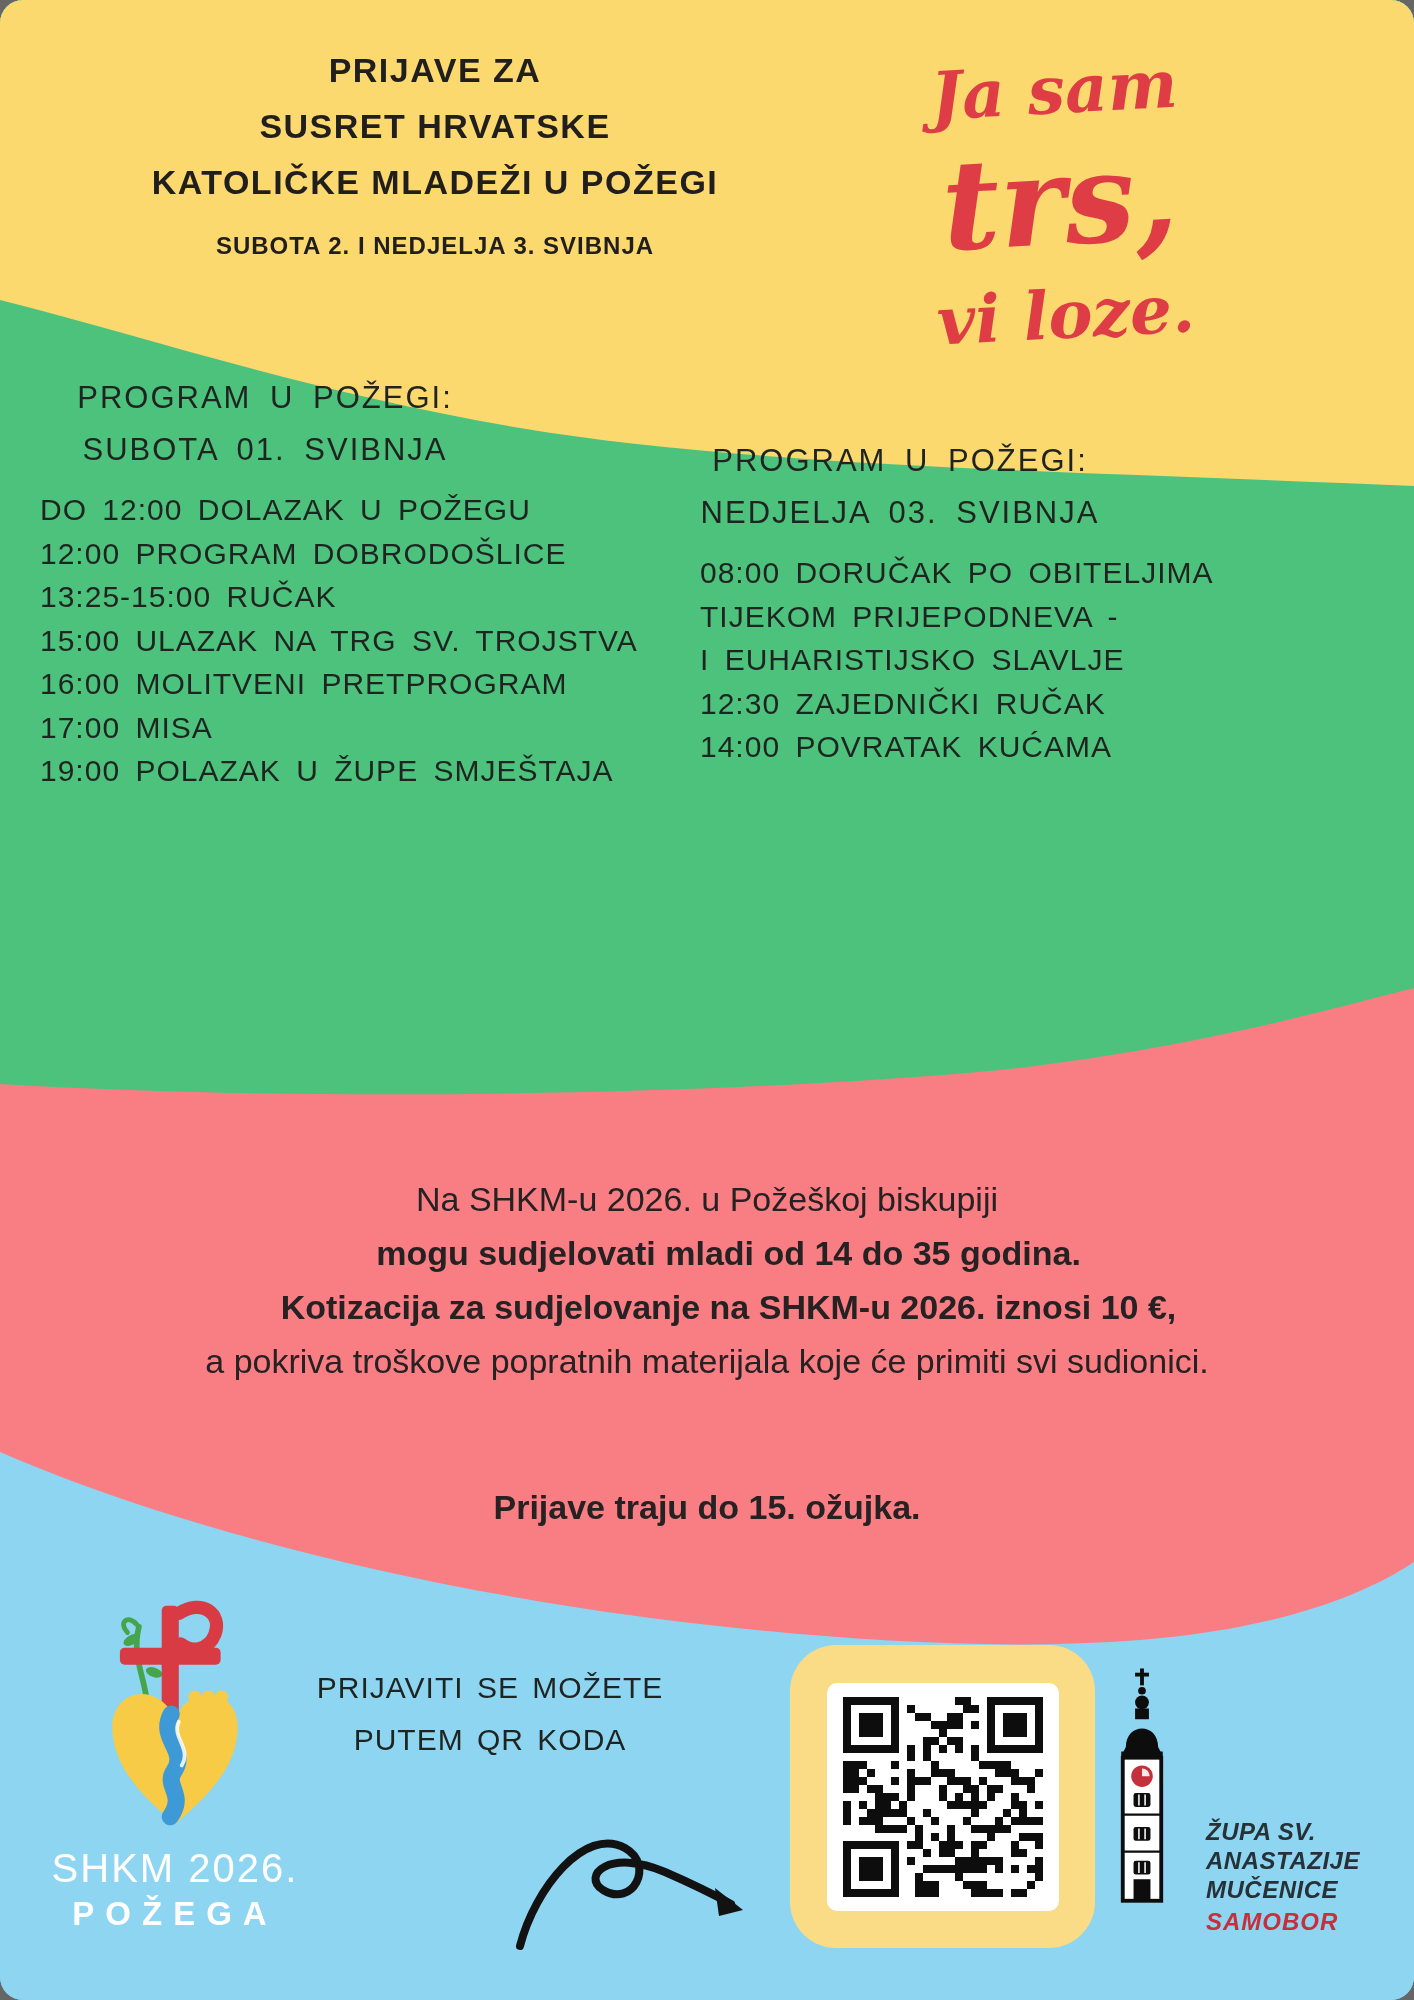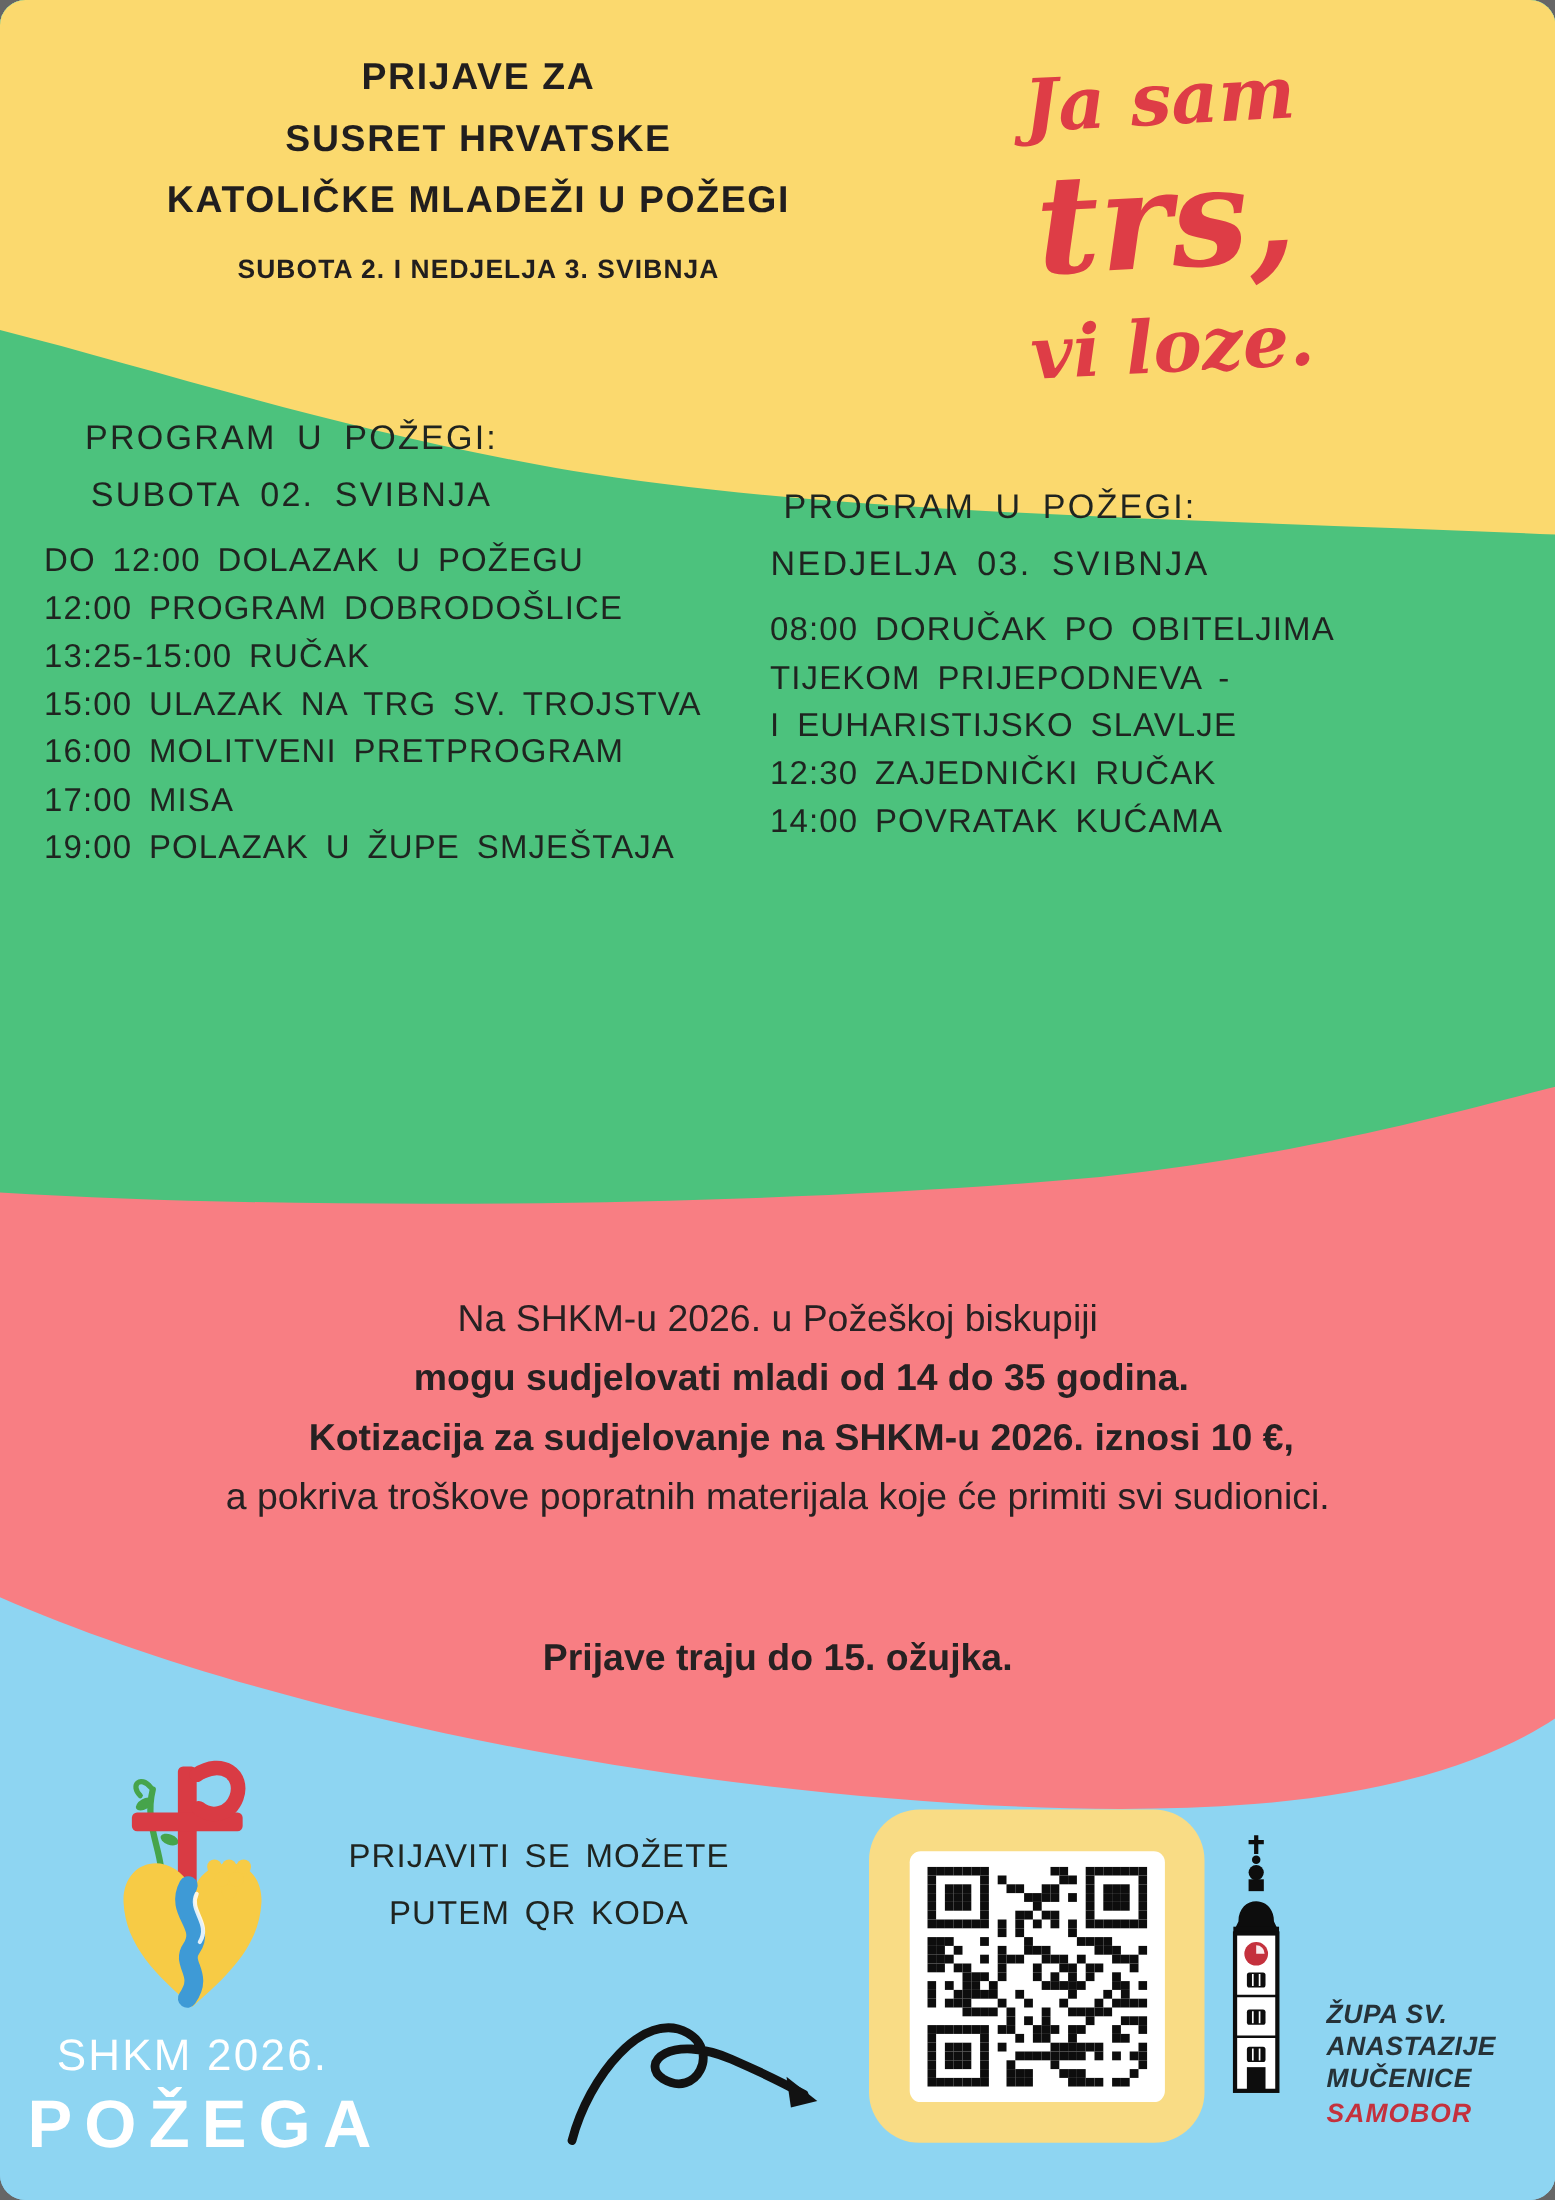--- a/index.html
+++ b/index.html
@@ -35,21 +35,21 @@
   
   .info { position:absolute; left:0; top:1172px; width:1414px; text-align:center;
           font-size:34px; line-height:54px; color:#262122; }
   .info .bold { font-weight:bold;padding-left:43px; }
   .deadline { position:absolute; left:0; top:1488px; width:1414px; text-align:center;
               font-size:34px; font-weight:bold; color:#262122; }
 
   
   .shkm-logo { position:absolute; left:25px; top:1598px; width:300px; text-align:center; color:#FFFFFF; }
   .shkm-line1 { font-size:40px; margin-top:6px; letter-spacing:2px; }
-  .shkm-line2 { font-size:61px; font-weight:bold; letter-spacing:11px; margin-top:4px; }
+  .shkm-line2 { font-size:33px; font-weight:bold; letter-spacing:11px; margin-top:4px; }
 
   .cta { position:absolute; left:300px; top:1662px; width:380px; text-align:center;
          font-size:30px; letter-spacing:1px; word-spacing:4px; line-height:52px; color:#1F2420; }
 
   .arrow { position:absolute; left:505px; top:1788px; }
 
   .qr-panel { position:absolute; left:790px; top:1645px; width:305px; height:303px;
               border-radius:46px; background:var(--qr_panel_yellow,#F9DC85);
               display:flex; align-items:center; justify-content:center; }
   .qr-white { width:232px; height:228px; background:var(--white,#fff); border-radius:10px;
@@ -82,21 +82,21 @@
 
   <div class="motto">
     <div class="motto-l1">Ja sam</div>
     <div class="motto-l2">trs,</div>
     <div class="motto-l3">vi loze.</div>
   </div>
 
   <section class="program program-left">
     <div class="prog-heading">
       <div>PROGRAM U POŽEGI:</div>
-      <div>SUBOTA 02. SVIBNJA</div>
+      <div>SUBOTA 01. SVIBNJA</div>
     </div>
     <div class="prog-items">
 
     <div class="prog-item">DO 12:00 DOLAZAK U POŽEGU</div>
         <div class="prog-item">12:00 PROGRAM DOBRODOŠLICE</div>
         <div class="prog-item">13:25-15:00 RUČAK</div>
         <div class="prog-item">15:00 ULAZAK NA TRG SV. TROJSTVA</div>
         <div class="prog-item">16:00 MOLITVENI PRETPROGRAM</div>
         <div class="prog-item">17:00 MISA</div>
         <div class="prog-item">19:00 POLAZAK U ŽUPE SMJEŠTAJA</div>

